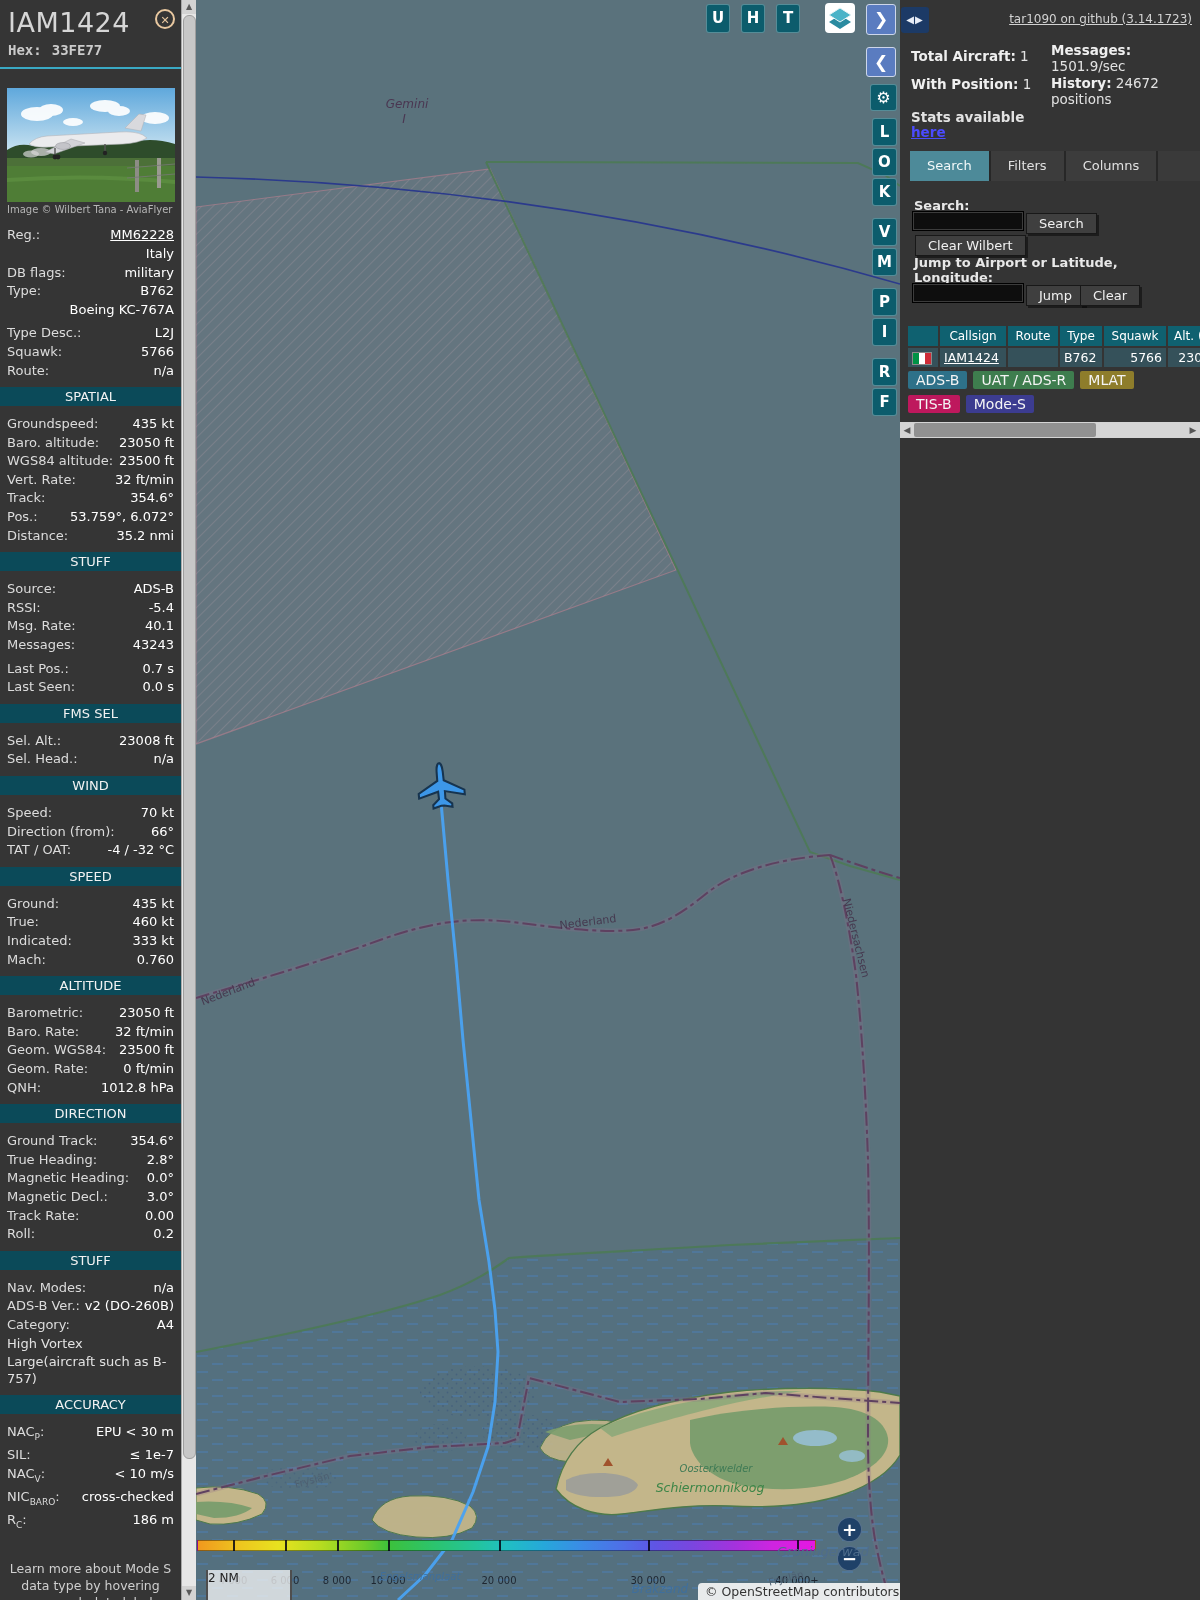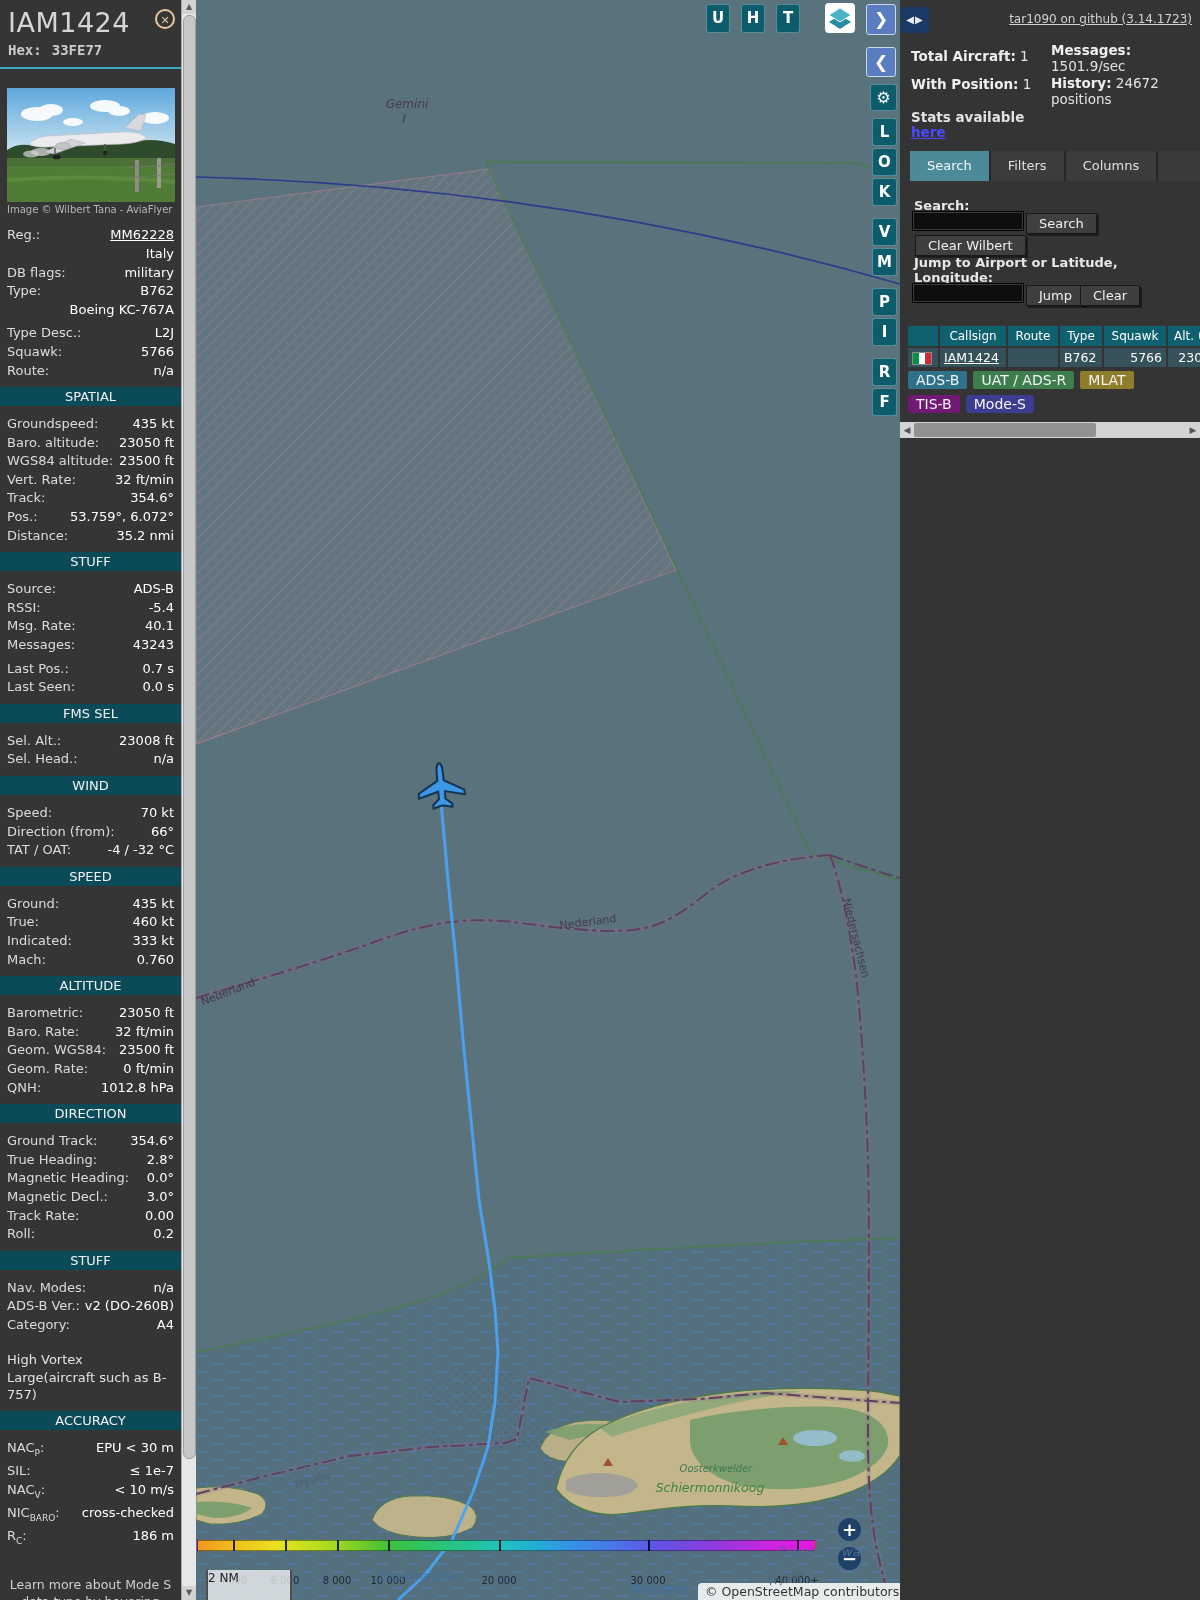--- a/index.html
+++ b/index.html
@@ -19,21 +19,21 @@
   #identity-rows{margin:11px 7px 0 7px;}
   .ib-row{display:flex;justify-content:space-between;font-size:13px;line-height:18.6px;}
   .ib-row.gap{margin-top:5px;}
   .ib-label{color:#dcdcdc;white-space:nowrap;}
   .ib-label sub{font-size:9px;}
   .ib-value{color:#fff;text-align:right;white-space:nowrap;}
   .ib-value.linkish{text-decoration:underline;cursor:pointer;}
   .section{margin-top:7px;}
   .sec-title{background:#0b4a59;color:#f2f2f2;text-align:center;font-size:13px;height:19px;line-height:19px;}
   .sec-rows{padding:9px 7px 0 7px;}
-  .ib-note{font-size:13px;line-height:17.5px;color:#e2e2e2;margin-top:17px;}
+  .ib-note{font-size:13px;line-height:17.5px;color:#e2e2e2;margin-top:1px;}
   .ib-footer{margin:26px auto 0;width:162px;text-align:center;font-size:12.5px;line-height:17px;color:#cfcfcf;}
   
   #lscroll{position:absolute;left:181px;top:0;width:15px;height:1600px;background:#e7e7e7;border-left:1px solid #a8a8a8;box-sizing:border-box;}
   .sb-arrow{position:absolute;left:0;width:100%;height:14px;background:#d3d3d3;color:#5a5a5a;font-size:8px;text-align:center;line-height:14px;cursor:pointer;}
   .sb-thumb{position:absolute;left:1px;top:15px;width:11px;height:1442px;background:#c7c7c7;border:1px solid #9e9e9e;border-radius:6px;cursor:pointer;}
   
   #map{position:absolute;left:196px;top:0;width:704px;height:1600px;background:#5a727c;overflow:hidden;cursor:grab;}
   #map svg.mapsvg{position:absolute;left:0;top:0;}
   .map-label{position:absolute;transform:translate(-50%,-50%);white-space:nowrap;pointer-events:none;}
   .mbtn{position:absolute;background:#0c5c6c;color:#fff;font-weight:bold;text-align:center;border:1px solid rgba(255,255,255,.3);
@@ -591,21 +591,21 @@
           <td class="num">5766</td>
           <td class="num">23050</td>
         </tr>
       </tbody>
   </table>
 
   <div id="legend">
       <div class="leg" style="background: rgb(46, 113, 137);">ADS-B</div>
       <div class="leg" style="background: rgb(62, 125, 78);">UAT / ADS-R</div>
       <div class="leg" style="background: rgb(142, 125, 43);">MLAT</div>
-      <div class="leg" style="background: #701a75;">TIS-B</div>
+      <div class="leg" style="background: #be185d;">TIS-B</div>
       <div class="leg" style="background: rgb(60, 60, 144);">Mode-S</div>
     </div>
 
   <div id="hscroll">
     <div class="ar" style="left:0;">◀</div>
     <div class="thumb"></div>
     <div class="ar" style="right:0;">▶</div>
   </div>
 </div>
 

